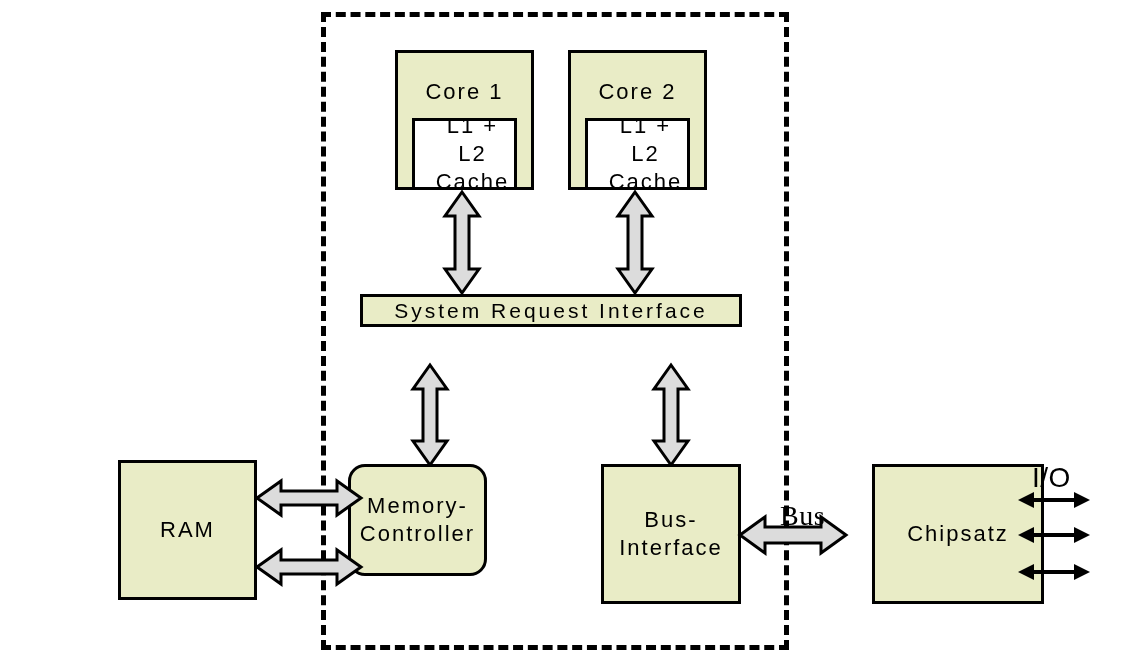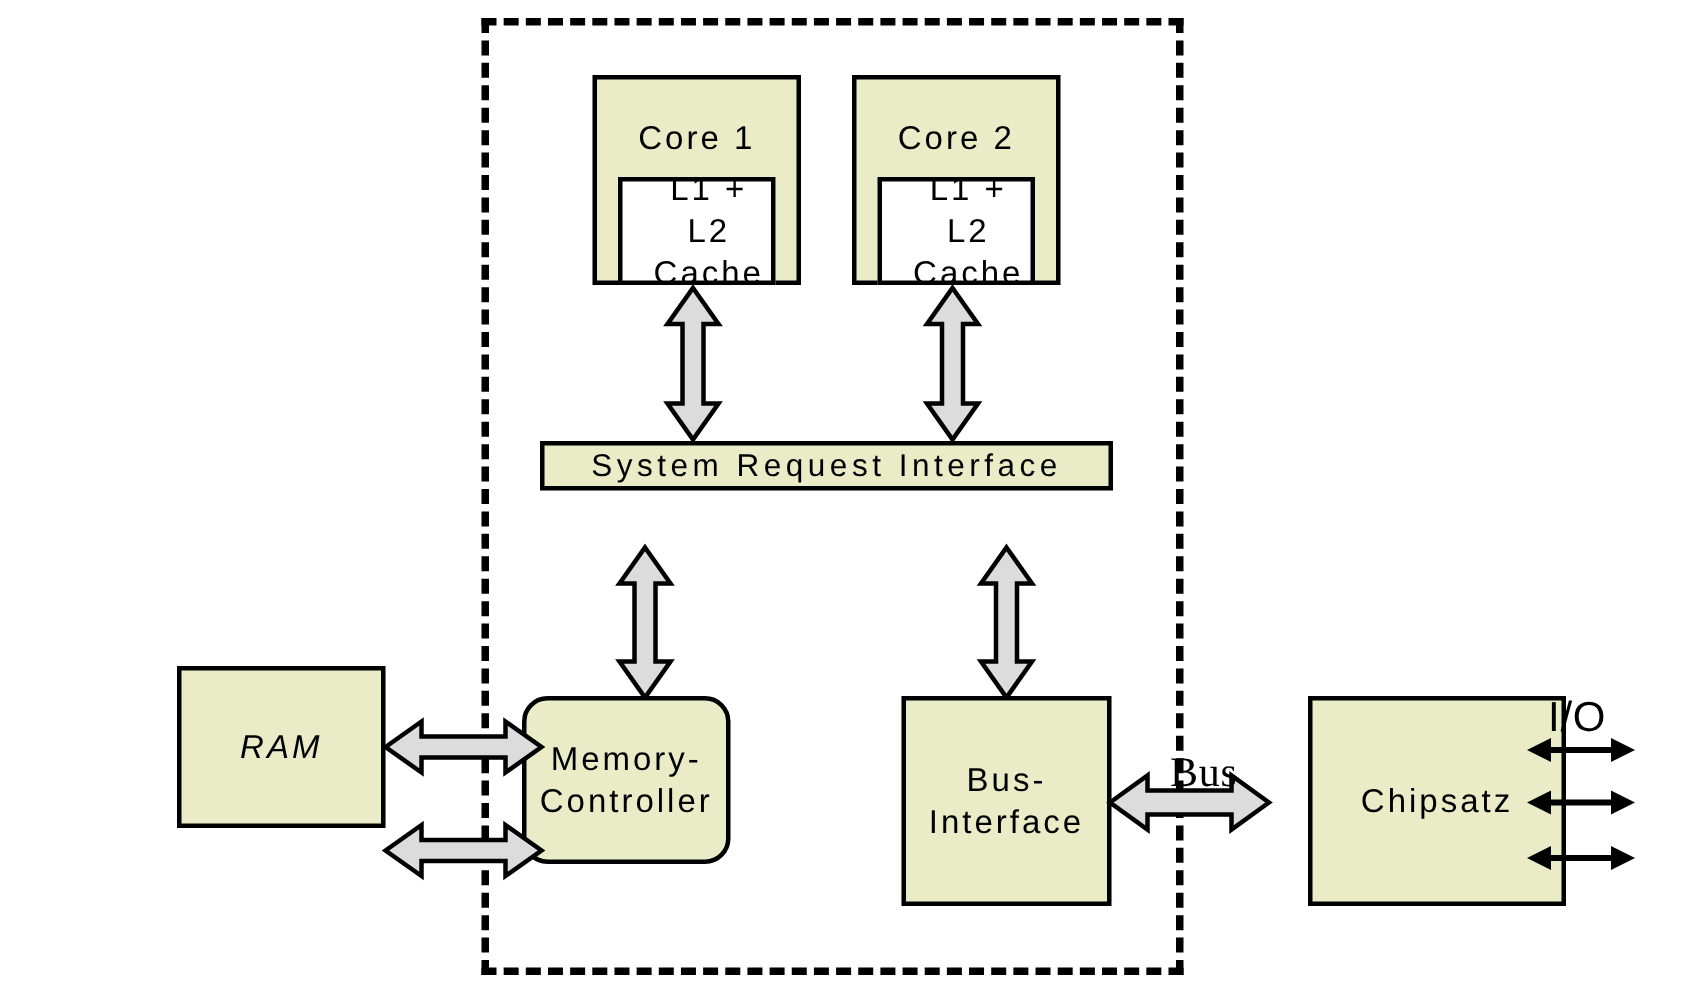--- a/index.html
+++ b/index.html
@@ -103,21 +103,21 @@
 
 
   <svg class="arrowsvg" style="left:374px; top:363px; width:40px; height:104px;" viewBox="0 0 40 104">
     <polygon points="20,2 37,26 27,26 27,78 37,78 20,102 3,78 13,78 13,26 3,26" fill="#dcdcdc" stroke="#000000" stroke-width="3" stroke-linejoin="miter"></polygon>
   </svg>
 
   <svg class="arrowsvg" style="left:615px; top:363px; width:40px; height:104px;" viewBox="0 0 40 104">
     <polygon points="20,2 37,26 27,26 27,78 37,78 20,102 3,78 13,78 13,26 3,26" fill="#dcdcdc" stroke="#000000" stroke-width="3" stroke-linejoin="miter"></polygon>
   </svg>
 
-  <div class="blk fs22" style="left:82px; top:444px; width:139px; height:108px;font-style:italic;">
+  <div class="blk fs22" style="left:82px; top:460px; width:139px; height:140px;">
     <span>RAM</span>
   </div>
 
   <div class="blk fs22" style="left:312px; top:464px; width:139px; height:112px;border-radius:17px;">
     <span>Memory-
 Controller</span>
   </div>
 
   <svg class="arrowsvg" style="left:219px; top:478px; width:108px; height:40px;" viewBox="0 0 108 40">
     <polygon points="2,20 26,3 26,13 82,13 82,3 106,20 82,37 82,27 26,27 26,37" fill="#dcdcdc" stroke="#000000" stroke-width="3" stroke-linejoin="miter"></polygon>

